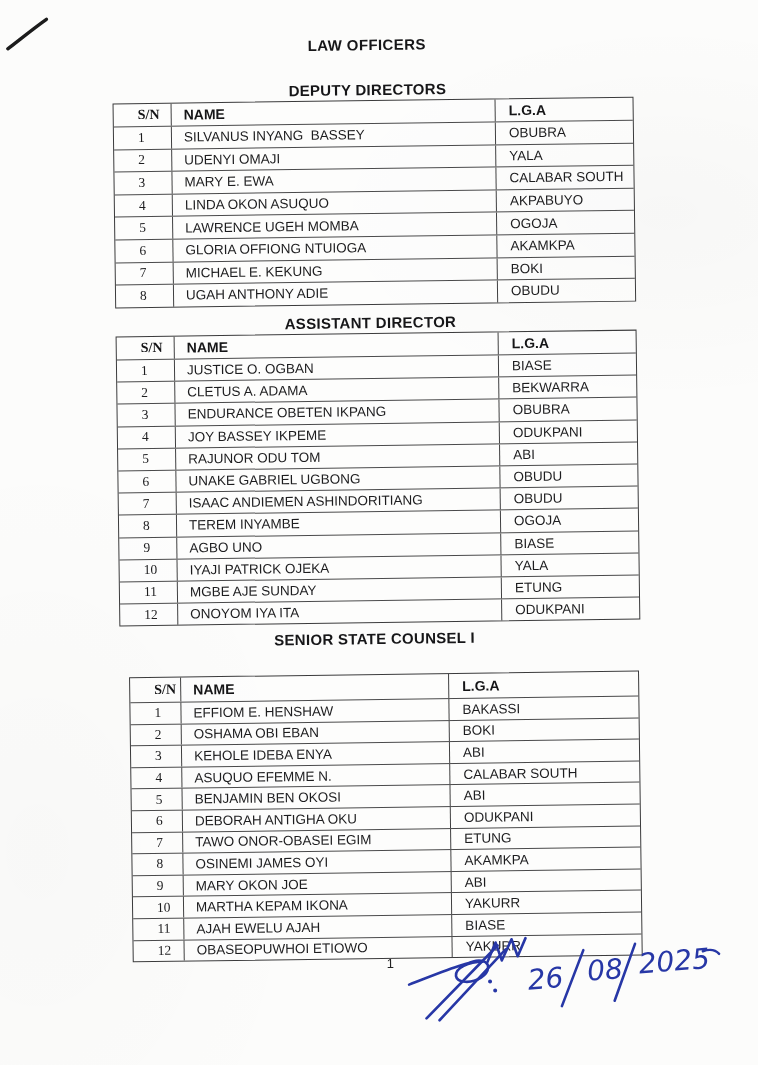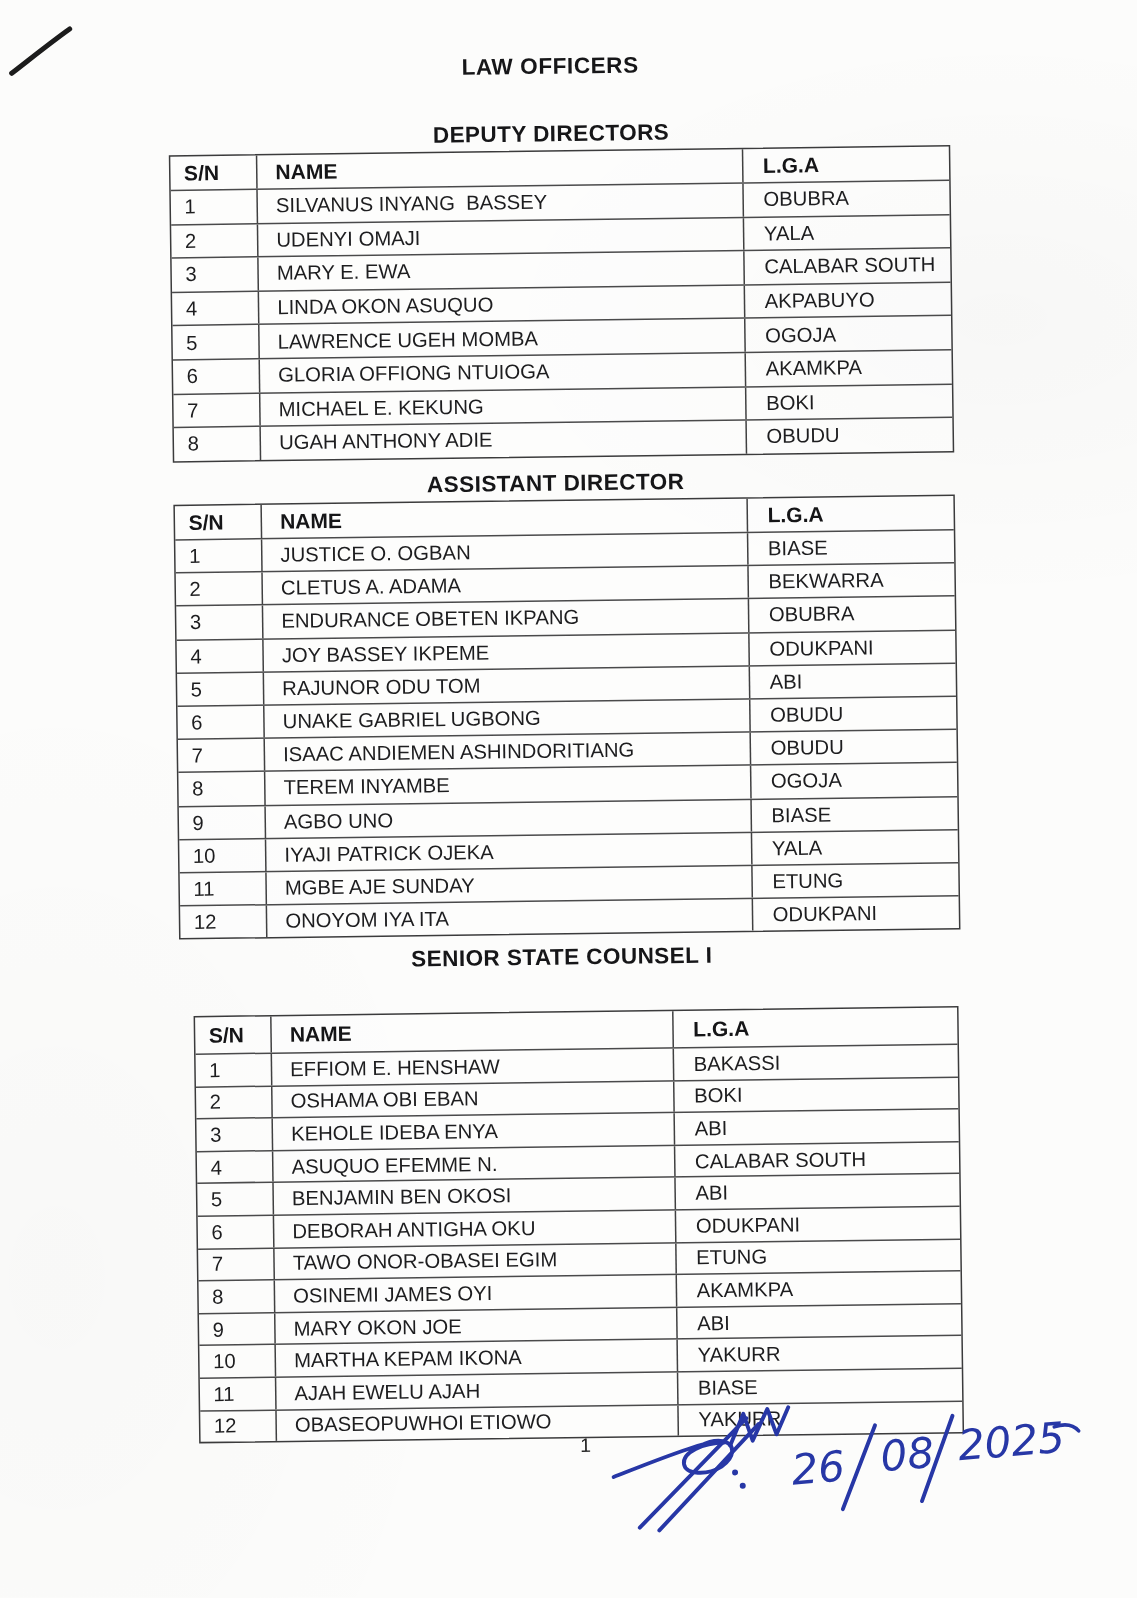--- a/index.html
+++ b/index.html
@@ -35,21 +35,21 @@
   #table-1 .thead, #table-1 .trow{grid-template-columns:57px 324px 1fr;}
   #table-2 .thead, #table-2 .trow{grid-template-columns:50px 268px 1fr;}
 
   #table-0 .thead{height:22px;} #table-0 .trow{height:21.6px;}
   #table-1 .thead{height:22px;} #table-1 .trow{height:21.2px;}
   #table-2 .thead{height:24px;} #table-2 .trow{height:20.6px;}
 
   .trow{border-top:1.5px solid #4a4a4b;}
   .tcell{display:flex;align-items:center;overflow:hidden;white-space:pre;}
   .tcell.name,.tcell.lga{border-left:1.5px solid #404041;}
-  .tcell.sn{padding-left:9px;font-size:13.5px;}
+  .tcell.sn{padding-left:24px;font-size:13.5px;font-family:Liberation Serif, serif;}
   .tcell.name{padding-left:12px;font-size:13.5px;}
   .tcell.lga{padding-left:13px;font-size:13.5px;}
   .thead .tcell{font-weight:bold;font-size:14px;color:#151517;}
 
   #page-number{position:absolute;left:381px;top:956px;font-size:13px;color:#222;}
 
   #corner-mark{position:absolute;left:6px;top:6px;}
   #signature{position:absolute;left:393px;top:905px;}
 </style>
 </head>

